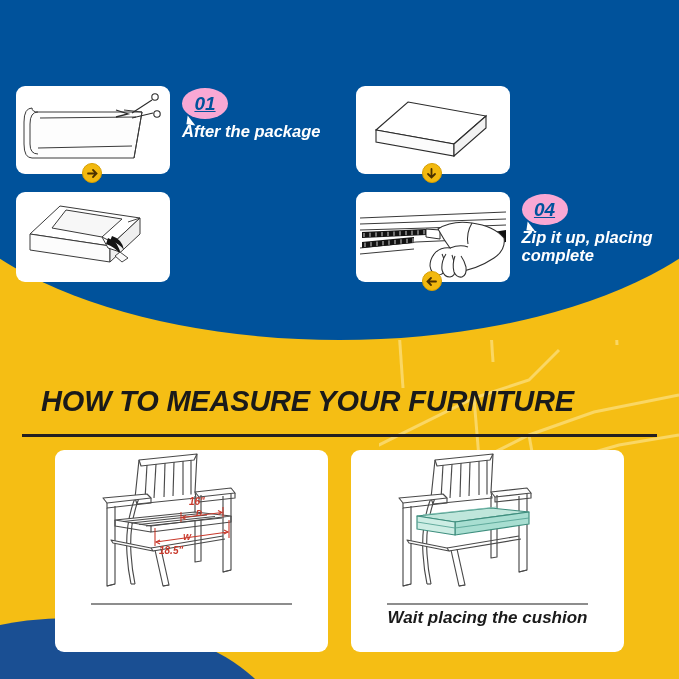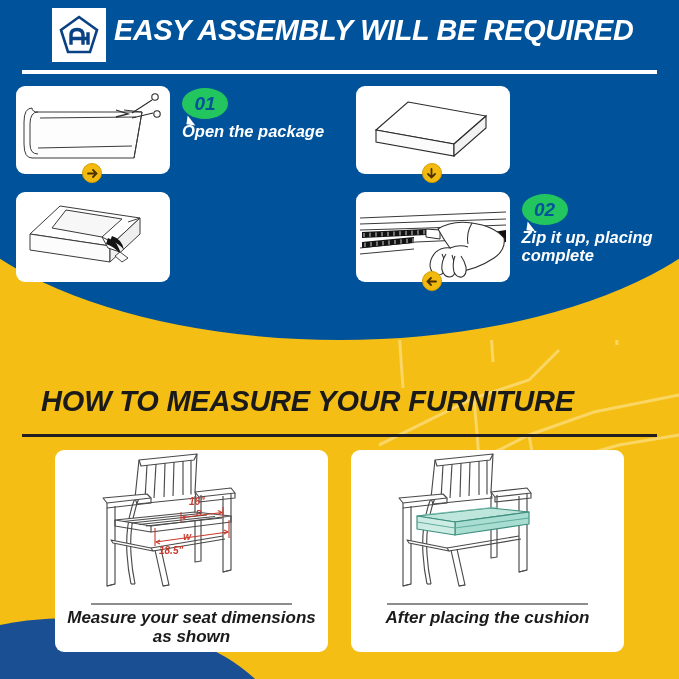--- a/index.html
+++ b/index.html
@@ -130,30 +130,31 @@
   }
   .step-figure svg { display: block; }
   .step-text {
     padding-left: 12px;
     padding-top: 2px;
   }
   .badge {
     position: relative;
     width: 46px;
     height: 31px;
-    background: #22c55e;
+    background: #f9a8d4;
     border-radius: 50%;
     display: flex;
     align-items: center;
     justify-content: center;
     color: #00529B;
     font-size: 19px;
     font-weight: bold;
     font-style: italic;
     margin-bottom: 4px;
+    text-decoration: underline;
   }
   .badge::after {
     content: "";
     position: absolute;
     left: 5px;
     bottom: -6px;
     width: 0; height: 0;
     border-left: 9px solid #ffffff;
     border-top: 9px solid transparent;
     transform: rotate(8deg);
@@ -271,30 +272,20 @@
       <path d="M72 170 L160 128 L240 105 L300 95"></path>
       <path d="M60 140 L68 190"></path>
       <path d="M150 95 L158 140"></path>
       <path d="M20 -10 L24 48"></path>
       <path d="M110 -38 L114 22"></path>
       <path d="M235 -55 L238 5"></path>
       <path d="M95 58 L100 118"></path>
     </g>
   </svg>
 
-  <div class="header">
-    <div class="logo-box">
-      <svg width="44" height="44" viewBox="0 0 44 44">
-        <polygon points="22,4 40,17 33,39 11,39 4,17" fill="none" stroke="#0A4084" stroke-width="2.6"></polygon>
-        <path d="M14 30 L14 22 Q14 16.5 20 16.5 Q26 16.5 26 22 L26 30 M14 25.5 L31 25.5 M31 21 L31 30" fill="none" stroke="#0A4084" stroke-width="3.4" stroke-linecap="square"></path>
-      </svg>
-    </div>
-    <div class="header-title">EASY ASSEMBLY WILL BE REQUIRED</div>
-    <div class="header-rule"></div>
-  </div>
 
   <div class="steps">
 
     <div class="step-row">
 
       <div class="step">
         <div class="step-figure">
           <svg width="154" height="88" viewBox="0 0 154 88">
             <g fill="none" stroke="#3a3a3a" stroke-width="1">
               <path d="M16 22 Q8 22 8 36 L8 58 Q8 72 16 72 L118 72 L126 26 L22 26 Q16 26 16 22 Z" fill="#fdfdfd"></path>
@@ -313,21 +304,21 @@
             </g>
           </svg>
           <div class="chip" style="left:66px; bottom:-9px;">
             <svg width="11" height="11" viewBox="0 0 11 11">
               <path d="M1 5.5 L7 5.5 M6 2 L9.5 5.5 L6 9" stroke="#4a3000" stroke-width="1.8" fill="none" stroke-linecap="round"></path>
             </svg>
           </div>
         </div>
         <div class="step-text">
           <div class="badge">01</div>
-          <div class="step-label">Open the package</div>
+          <div class="step-label">After the package</div>
         </div>
       </div>
 
       <div class="step">
         <div class="step-figure">
           <svg width="154" height="88" viewBox="0 0 154 88">
             <g stroke="#2b2b2b" stroke-width="1.1" fill="#ffffff">
               <polygon points="52,16 130,30 98,58 20,44"></polygon>
               <polygon points="20,44 98,58 98,70 20,56" fill="#fbfbfb"></polygon>
               <polygon points="98,58 130,30 130,42 98,70" fill="#f2f2f2"></polygon>
@@ -406,21 +397,21 @@
               <path d="M116 31 Q110 41 112 52"></path>
             </g>
           </svg>
           <div class="chip" style="left:66px; bottom:-9px;">
             <svg width="11" height="11" viewBox="0 0 11 11">
               <path d="M10 5.5 L4 5.5 M5 2 L1.5 5.5 L5 9" stroke="#4a3000" stroke-width="1.8" fill="none" stroke-linecap="round"></path>
             </svg>
           </div>
         </div>
         <div class="step-text">
-          <div class="badge">02</div>
+          <div class="badge">04</div>
           <div class="step-label">Zip it up, placing complete</div>
         </div>
       </div>
 
     </div>
   </div>
 
   <div class="measure-title">HOW TO MEASURE YOUR FURNITURE</div>
   <div class="measure-rule"></div>
 
@@ -491,21 +482,20 @@
           <path d="M169 80 L173 82 L169 84"></path>
         </g>
         <g fill="#C8392B" font-family="Liberation Sans, sans-serif" font-style="italic" font-weight="bold">
           <text x="134" y="55" font-size="10">16"</text>
           <text x="141" y="66" font-size="8.5">D</text>
           <text x="128" y="90" font-size="8.5">W</text>
           <text x="104" y="104" font-size="10">18.5"</text>
         </g>
       </svg>
       <div class="card-sep"></div>
-      <div class="card-caption">Measure your seat dimensions as shown</div>
     </div>
 
     <div class="card">
       <svg class="card-figure" viewBox="0 0 273 152">
         <g stroke="#4a4a4a" stroke-width="1.15" fill="none" stroke-linejoin="round">
           <path d="M80 48 L84 10 L142 4 L140 42"></path>
           <path d="M84 10 L86 16 L139 10 L142 4"></path>
           <path d="M80 48 L82 54 L141 48 L140 42"></path>
           <path d="M92 15 L90 49"></path>
           <path d="M101 14 L99 48"></path>
@@ -534,17 +524,17 @@
 
         <g stroke="#3E8E7E" stroke-width="1.15" stroke-linejoin="round">
           <polygon points="66,66 140,58 178,62 104,72" fill="#BFE6DB"></polygon>
           <polygon points="104,72 178,62 178,74 104,85" fill="#A8DED1"></polygon>
           <polygon points="66,66 104,72 104,85 66,79" fill="#CDEDE4"></polygon>
           <path d="M66 72 L104 78 L178 68" stroke="#58A596" stroke-width="0.9" fill="none"></path>
           <path d="M72 64.8 L146 57" stroke="#7CBFB1" stroke-width="0.8" fill="none"></path>
         </g>
       </svg>
       <div class="card-sep"></div>
-      <div class="card-caption">After placing the cushion</div>
+      <div class="card-caption">Wait placing the cushion</div>
     </div>
 
   </div>
 </div>
 
 </body></html>

